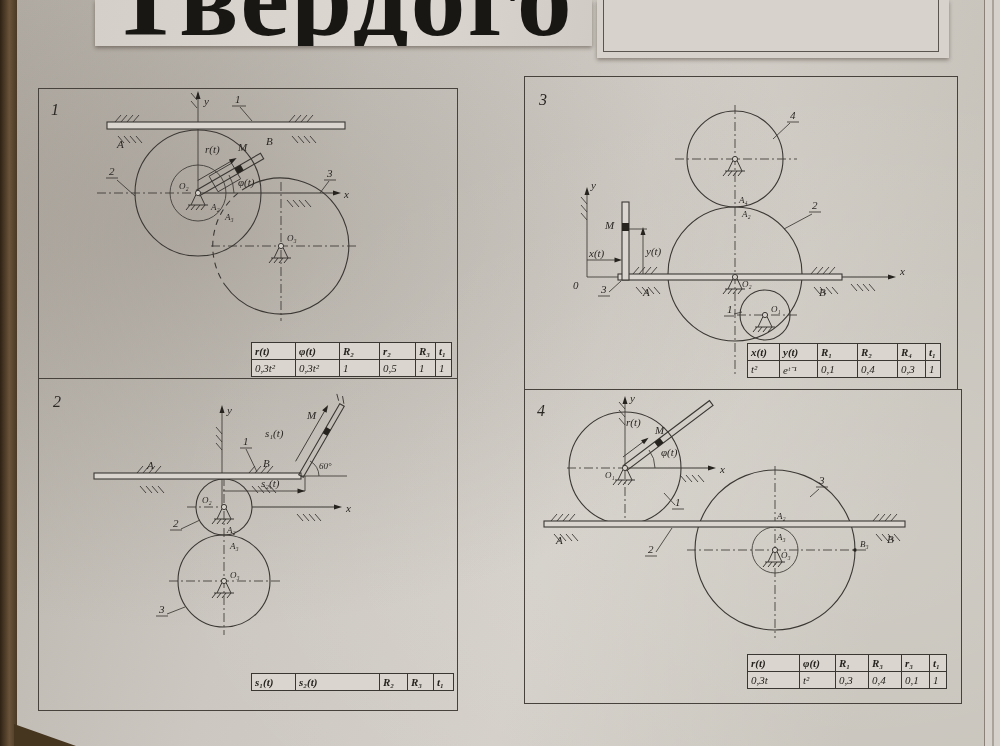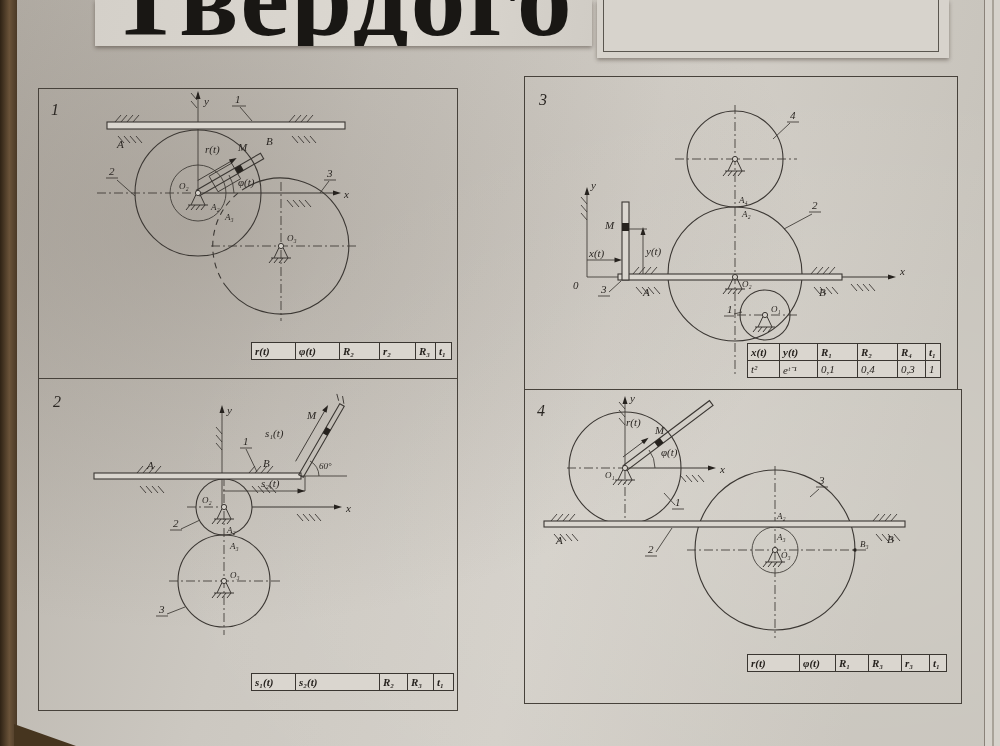--- a/index.html
+++ b/index.html
@@ -158,20 +158,28 @@
         </colgroup>
       <tbody>
           <tr class="h">
         <td>r(t)</td>
         <td>φ(t)</td>
         <td>R₂</td>
         <td>r₂</td>
         <td>R₃</td>
         <td>t₁</td>
       </tr>
+      <tr>
+        <td>0,3t²</td>
+        <td>0,3t²</td>
+        <td>1</td>
+        <td>0,5</td>
+        <td>1</td>
+        <td>1</td>
+      </tr>
     </tbody>
       </table>
   </div>
 
   <div class="panel p2">
     <svg width="415" height="328" viewBox="0 0 415 328">
       <text class="num" x="14" y="28">2</text>
 
       <line class="thin" x1="183" y1="30" x2="183" y2="128"></line>
       <polygon class="blk" points="183,26 180.5,34 185.5,34"></polygon>
@@ -422,16 +430,24 @@
         </colgroup>
       <tbody>
           <tr class="h">
         <td>r(t)</td>
         <td>φ(t)</td>
         <td>R₁</td>
         <td>R₃</td>
         <td>r₃</td>
         <td>t₁</td>
       </tr>
+      <tr>
+        <td>0,3t</td>
+        <td>t²</td>
+        <td>0,3</td>
+        <td>0,4</td>
+        <td>0,1</td>
+        <td>1</td>
+      </tr>
     </tbody>
       </table>
   </div>
 </div>
 
 </body></html>

